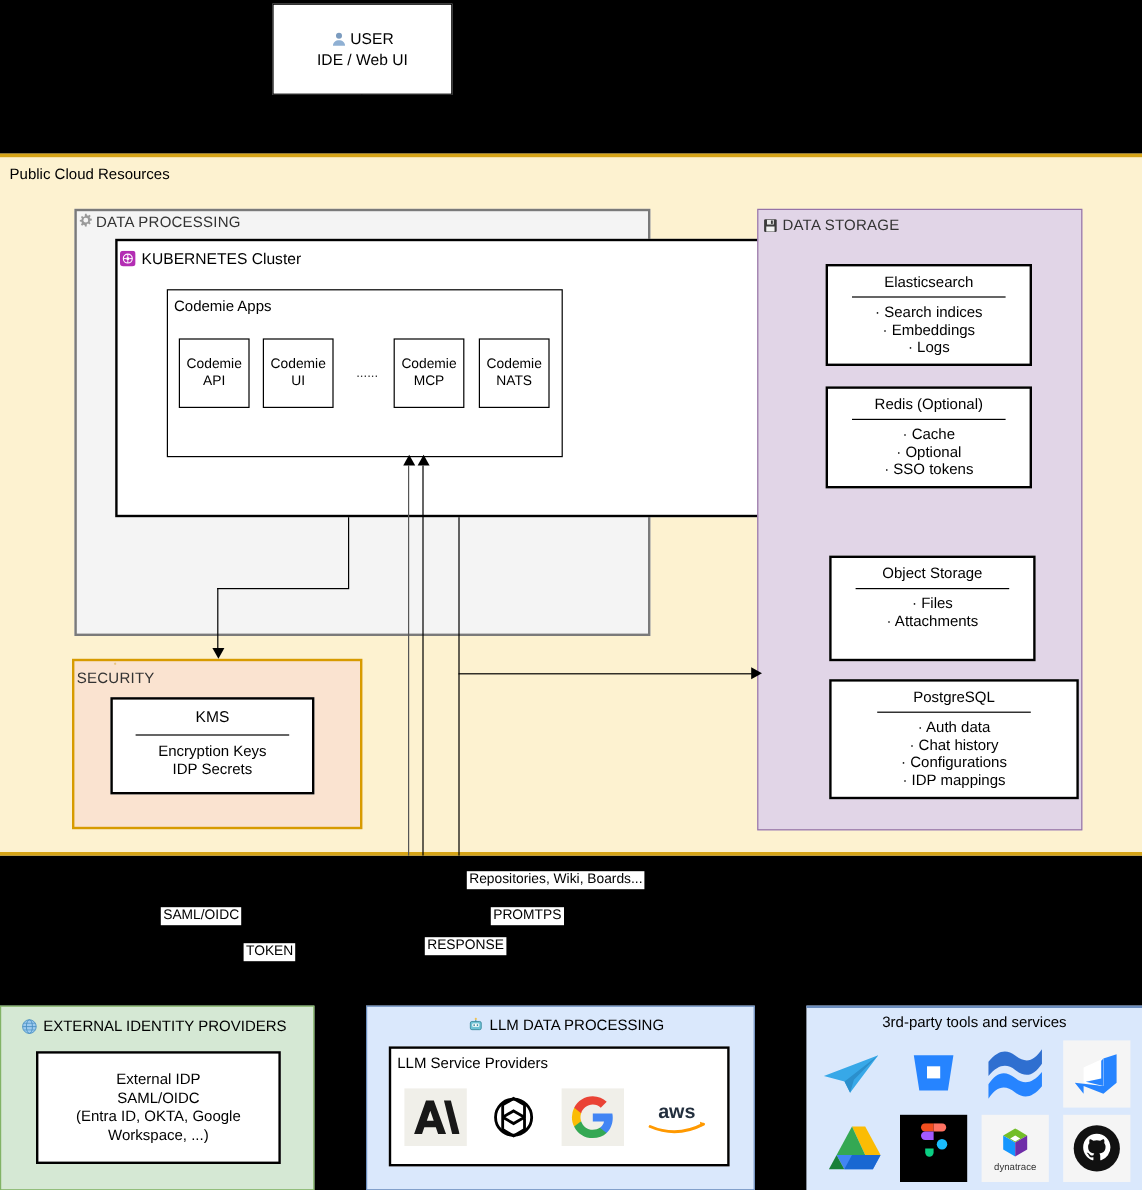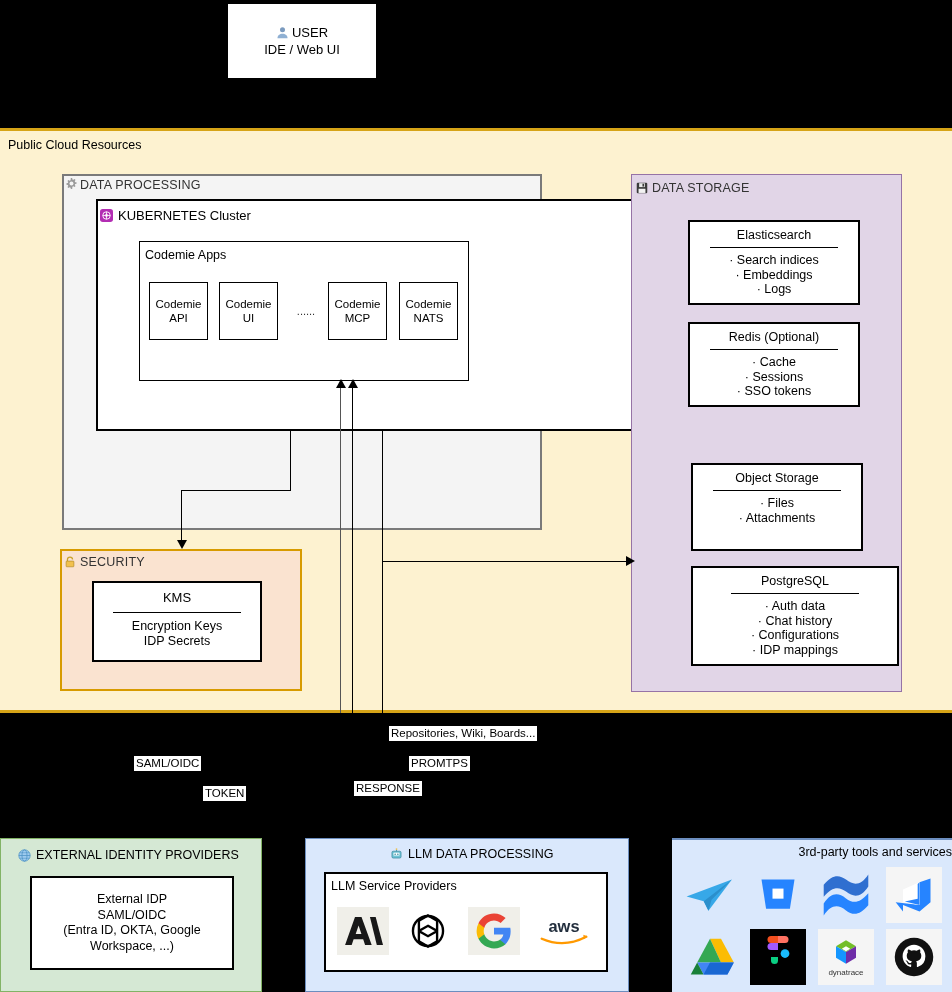--- a/index.html
+++ b/index.html
@@ -51,21 +51,21 @@
   #redis{left:688px;top:322px;width:172px;height:85px;}
   #redis .rule{width:128px;}
   #objstore{left:691px;top:463px;width:172px;height:88px;}
   #objstore .rule{width:128px;}
   #pg{left:691px;top:566px;width:208px;height:100px;}
   #pg .rule{width:128px;}
 
   
   #sec{left:60px;top:549px;width:242px;height:142px;background:#fae3d0;border:2px solid #d79b00;}
   #sec-title{left:64px;top:552px;height:20px;display:flex;align-items:center;gap:4px;
-             font-size:12.5px;color:#333;letter-spacing:.2px;}
+             font-size:12.5px;color:#333;letter-spacing:.2px;flex-direction:column;}
   #kms{left:92px;top:581px;width:170px;height:81px;background:#fff;border:2px solid #000;padding-top:7px;}
   #kms .hd{font-size:13px;text-align:center;color:#000;}
   #kms .rule{height:0;border-top:1.5px solid #000;width:128px;margin:7px auto 6px auto;}
   #kms .bl{font-size:12.5px;line-height:15px;text-align:center;color:#000;}
 
   
   .vline{background:#000;width:1px;}
   .hline{background:#000;height:1px;}
   .arrow-d{width:0;height:0;border-left:5px solid transparent;border-right:5px solid transparent;
            border-top:9px solid #000;}
@@ -84,21 +84,21 @@
            font-size:12.5px;line-height:15.5px;color:#000;}
 
   #llm{left:305px;top:838px;width:324px;height:154px;background:#dae8fc;border:1.5px solid #6c8ebf;}
   #llm-title{left:390px;top:845px;height:17px;display:flex;align-items:center;gap:5px;font-size:12.5px;color:#000;}
   #llm-box{left:324px;top:872px;width:284px;height:100px;background:#fff;border:2px solid #000;}
   #llm-box-title{left:331px;top:879px;font-size:12.5px;color:#000;}
   #llm-logos{left:330px;top:900px;width:272px;height:62px;display:flex;align-items:center;
              justify-content:space-around;}
 
   #tp{left:672px;top:838px;width:280px;height:154px;background:#dae8fc;border-top:2px solid #6c8ebf;}
-  #tp-title{left:672px;top:845px;width:280px;text-align:right;font-size:12.5px;color:#000;}
+  #tp-title{left:672px;top:845px;width:280px;text-align:center;font-size:12.5px;color:#000;}
   #tp-grid{left:676px;top:864px;width:272px;height:124px;display:grid;
            grid-template-columns:repeat(4,1fr);grid-template-rows:repeat(2,1fr);
            align-items:center;justify-items:center;text-align:center;}
   .tp-cell{width:56px;height:56px;display:flex;align-items:center;justify-content:center;}
 </style>
 </head>
 <body>
 
 <div class="abs col" id="user-box">
   <div class="l1">
@@ -179,21 +179,21 @@
   <div class="rule"></div>
   <div class="bl">· Search indices</div>
   <div class="bl">· Embeddings</div>
   <div class="bl">· Logs</div>
 </div>
 
 <div class="abs storebox" id="redis">
   <div class="hd">Redis (Optional)</div>
   <div class="rule"></div>
   <div class="bl">· Cache</div>
-  <div class="bl">· Sessions</div>
+  <div class="bl">· Optional</div>
   <div class="bl">· SSO tokens</div>
 </div>
 
 <div class="abs storebox" id="objstore">
   <div class="hd">Object Storage</div>
   <div class="rule"></div>
   <div class="bl">· Files</div>
   <div class="bl">· Attachments</div>
 </div>
 

